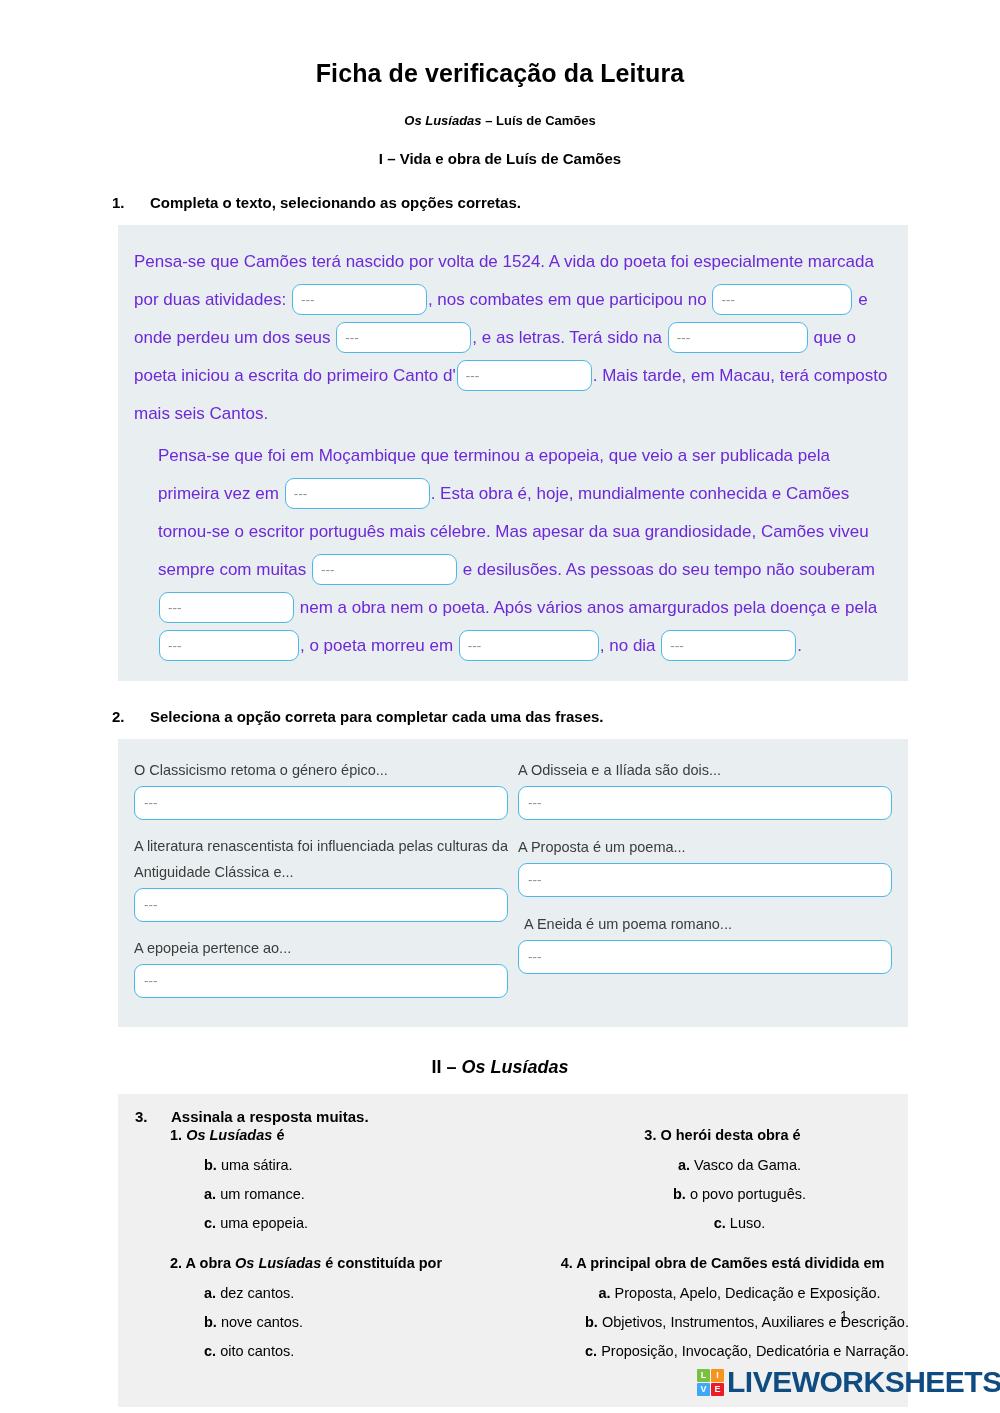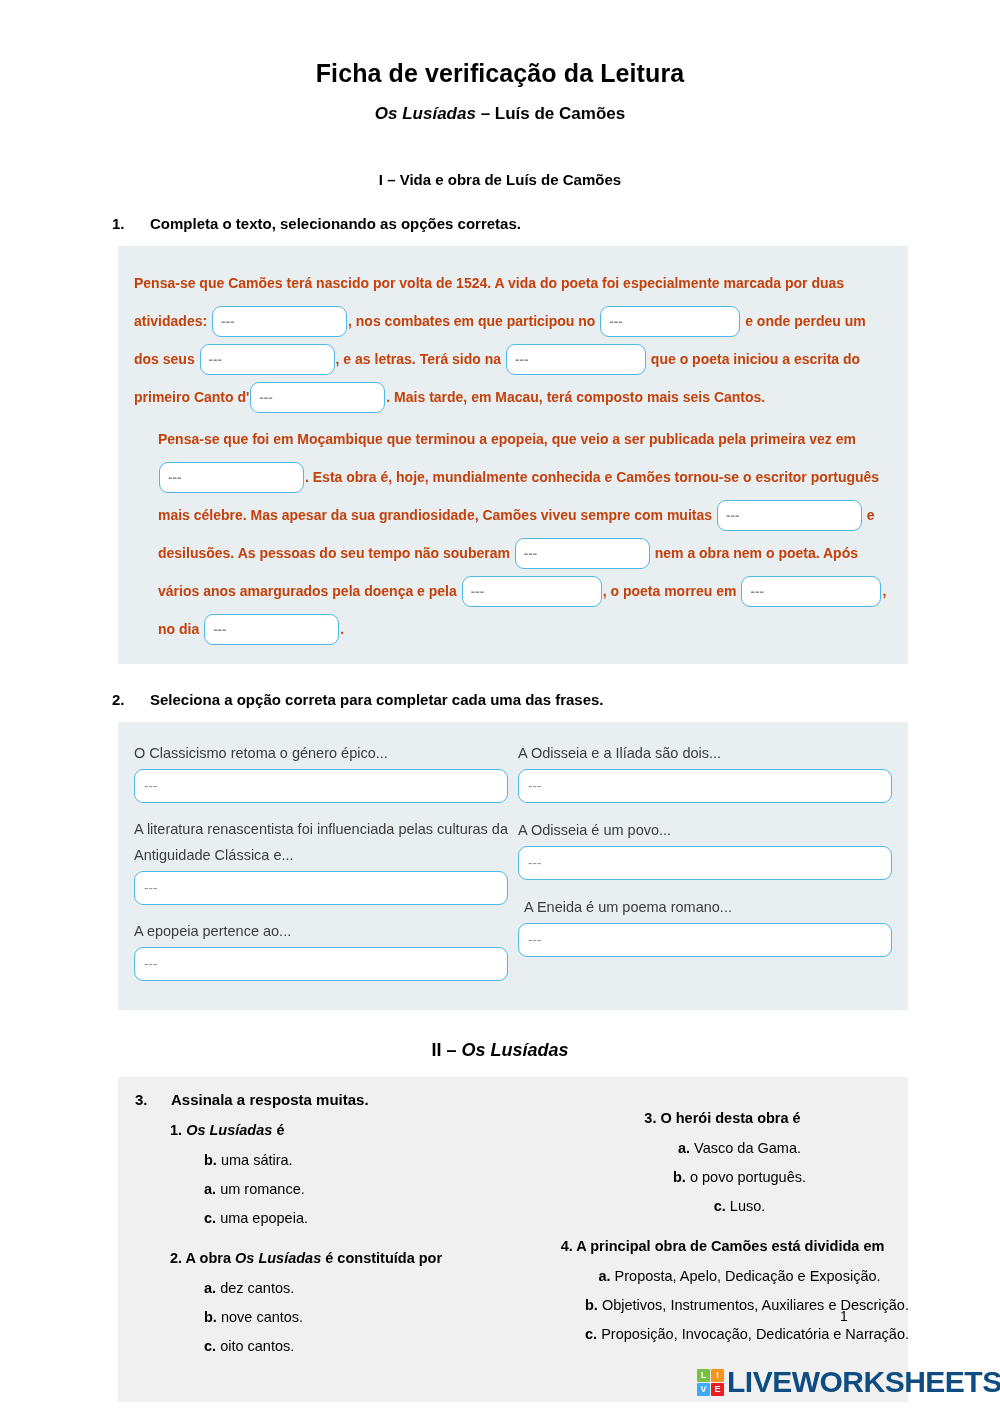--- a/index.html
+++ b/index.html
@@ -23,31 +23,31 @@
     text-align: center;
     padding-top: 58px;
   }
   .doc-title {
     font-size: 25px;
     font-weight: bold;
     letter-spacing: .1px;
     line-height: 1.2;
   }
   .doc-subtitle {
-    font-size: 17px;
-    font-weight: bold;
-    margin-top: 16px;
+    font-size: 13px;
+    font-weight: bold;
+    margin-top: 25px;
   }
   .doc-subtitle .work { font-style: italic; }
 
   .section-heading {
     text-align: center;
     font-size: 15px;
     font-weight: bold;
-    margin-top: 47px;
+    margin-top: 22px;
   }
   .section-heading-2 {
     text-align: center;
     font-size: 18px;
     font-weight: bold;
     margin-top: 0;
   }
   .section-heading-2 .work { font-style: italic; }
 
   
@@ -64,24 +64,23 @@
   
   .panel {
     margin: 14px 0 0 118px;
     width: 790px;
     background: #e9eff0;
     padding: 18px 16px 16px 16px;
   }
 
   
   .cloze {
-    font-size: 14px;
-    color: #c2410c;
+    font-size: 17px;
+    color: #6d28d9;
     line-height: 38px;
-    font-weight: bold;
   }
   .cloze p { margin: 0; }
   .cloze p + p { margin-top: 4px; margin-left: 24px; }
 
   .blank {
     display: inline-block;
     vertical-align: middle;
     background: #ffffff;
     border: 1.6px solid #4cb8e8;
     border-radius: 9px;
@@ -143,21 +142,21 @@
     margin-left: 3px;
   }
   .mc-head .q-num { width: 36px; flex: none; }
   .mc-grid {
     display: flex;
     margin-top: 2px;
   }
   .mc-col { width: 50%; }
   .mc-col.right { padding-left: 20px; text-align: center; }
   .mc-block { margin-bottom: 24px; }
-  .mc-block.first-left { margin-top: 12px; }
+  .mc-block.first-left { margin-top: 0; }
   .mc-q {
     font-size: 14.5px;
     font-weight: bold;
     padding-left: 38px;
     margin-bottom: 14px;
   }
   .mc-col.right .mc-q { padding-left: 18px; }
   .mc-q .work { font-style: italic; }
   .mc-opt {
     font-size: 14.5px;
@@ -264,21 +263,21 @@
       <div class="stem">O Classicismo retoma o género épico...</div>
       <span class="select-box"></span>
       <div class="stem">A literatura renascentista foi influenciada pelas culturas da Antiguidade Clássica e...</div>
       <span class="select-box"></span>
       <div class="stem">A epopeia pertence ao...</div>
       <span class="select-box"></span>
     </div>
     <div class="col col-right">
       <div class="stem">A Odisseia e a Ilíada são dois...</div>
       <span class="select-box"></span>
-      <div class="stem">A Odisseia é um povo...</div>
+      <div class="stem">A Proposta é um poema...</div>
       <span class="select-box"></span>
       <div class="stem indent">A Eneida é um poema romano...</div>
       <span class="select-box"></span>
     </div>
   </div>
 </div>
 
 <div class="section-heading section-heading-2" style="margin-top:30px">
   <span>II – </span><span class="work">Os Lusíadas</span>
 </div>

